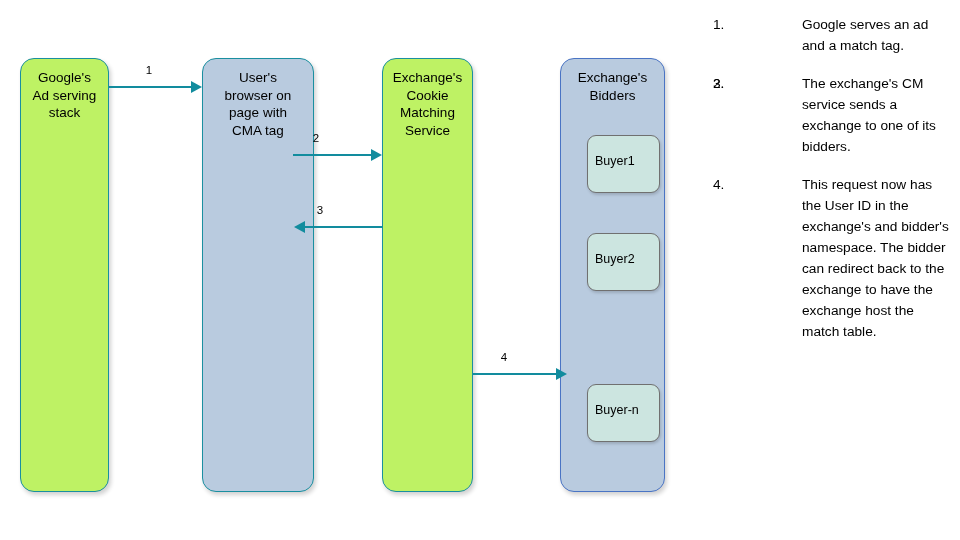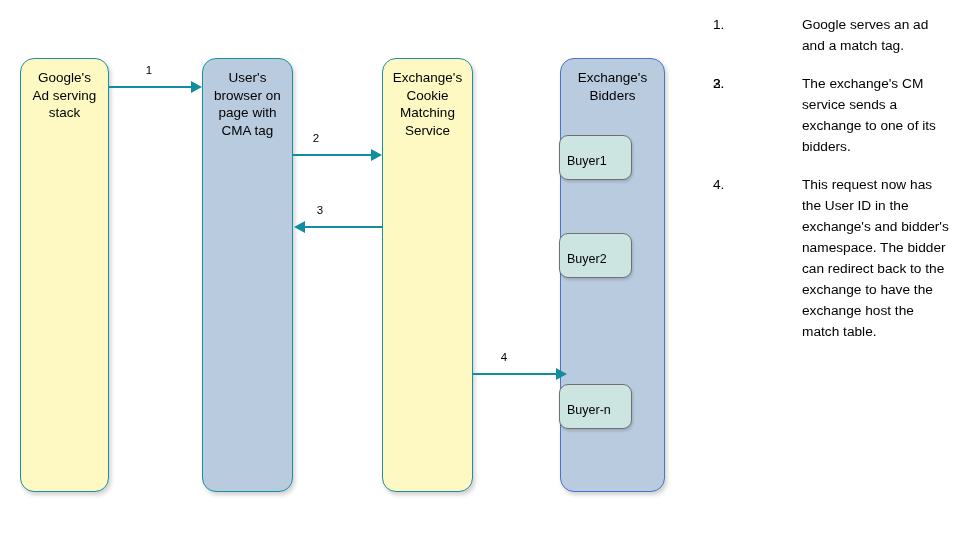--- a/index.html
+++ b/index.html
@@ -23,48 +23,48 @@
     box-sizing: border-box;
     border-radius: 14px;
     text-align: center;
     color: #000000;
     font-size: 13.5px;
     line-height: 17.5px;
     padding-top: 10px;
     box-shadow: 2px 3px 4px rgba(0,0,0,0.18);
   }
   .pbox.green {
-    background: #fef9c3;
+    background: #bef264;
     border: 1.3px solid #1a8fa0;
   }
   .pbox.blue {
     background: #b9cbdf;
     border: 1.3px solid #1a8fa0;
   }
   .pbox.blue-outline {
     background: #b9cbdf;
     border: 1.3px solid #4a74c4;
   }
   .pbox-label {
     display: block;
     white-space: pre-line;
   }
 
   #box-google   { left: 20px;  top: 58px; width: 89px;  height: 434px; }
-  #box-browser  { left: 202px; top: 58px; width: 91px;  height: 434px; }
+  #box-browser  { left: 202px; top: 58px; width: 112px;  height: 434px; }
   #box-cms      { left: 382px; top: 58px; width: 91px;  height: 434px; }
   #box-bidders  { left: 560px; top: 58px; width: 105px; height: 434px; }
 
   
   .buyer {
     position: absolute;
     box-sizing: border-box;
-    left: 559px;
+    left: 587px;
     width: 73px;
-    height: 45px;
+    height: 58px;
     background: #cce5e0;
     border: 1.1px solid #707070;
     border-radius: 9px;
     font-size: 12.5px;
     line-height: 50px;
     color: #000000;
     padding-left: 7px;
     box-shadow: 1px 2px 3px rgba(0,0,0,0.16);
     white-space: nowrap;
   }

